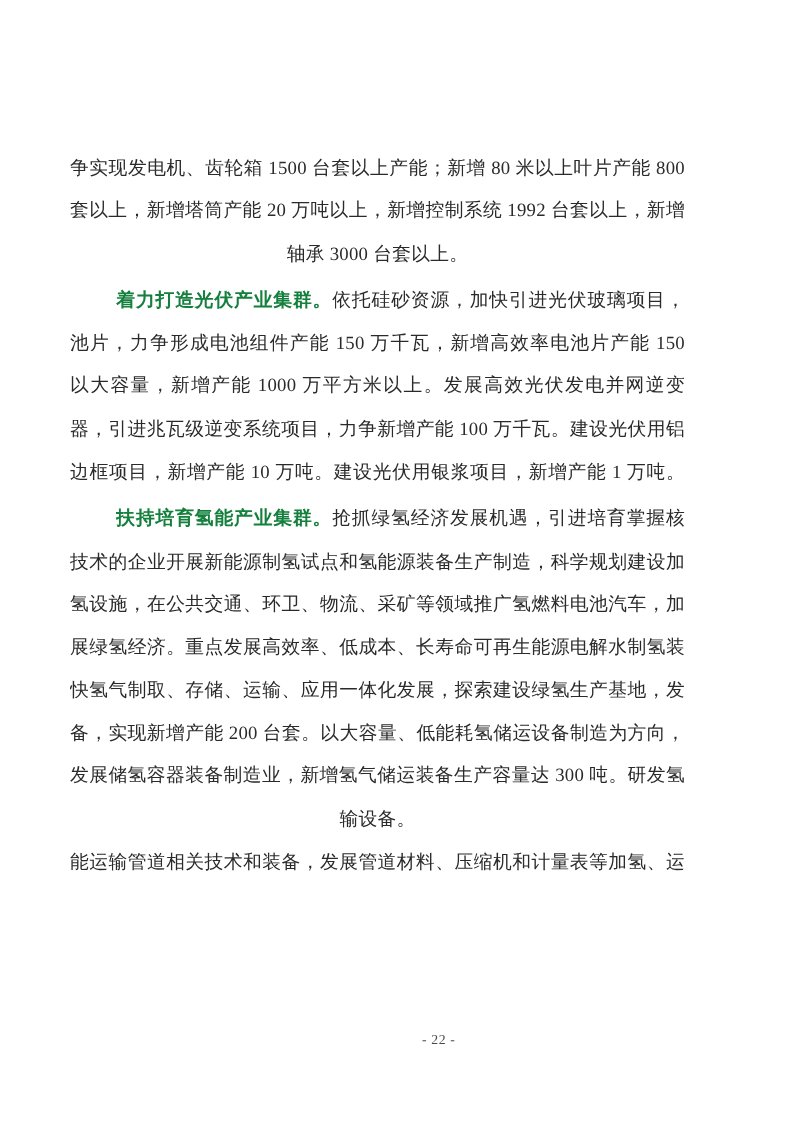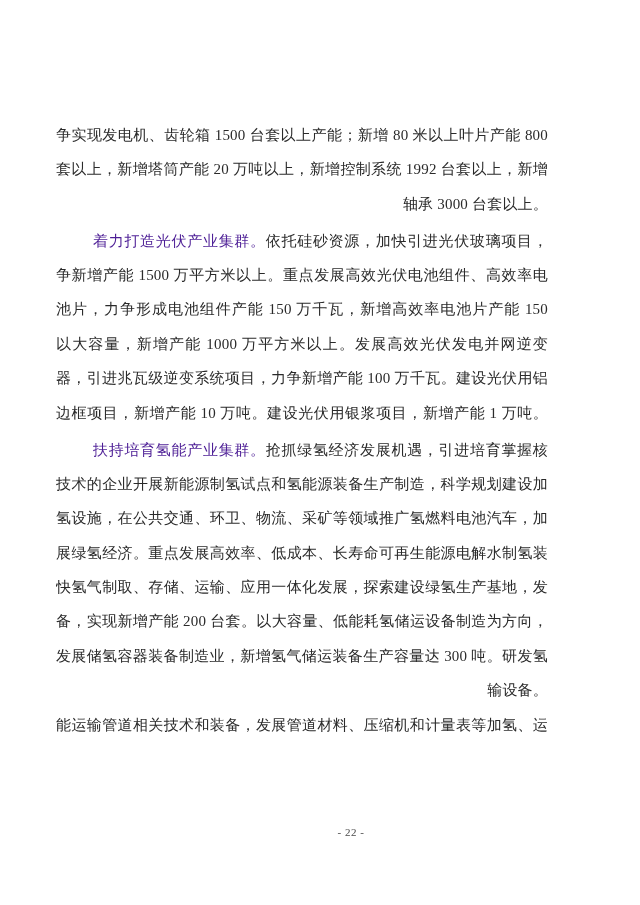--- a/index.html
+++ b/index.html
@@ -24,30 +24,30 @@
     top: 118px;
     width: 492px;
   }
   .para { margin: 0; }
   .para + .para { margin-top: 2.5px; }
   .line {
     font-size: 15px;
     line-height: 34.4px;
     height: 34.4px;
     overflow: hidden;
-    text-align: right;
+    text-align: center;
     letter-spacing: 0.2px;
   }
   .line.justify {
     text-align: justify;
     text-align-last: justify;
   }
   .line.indent { padding-left: 37px; }
   .seg { font-weight: normal; }
-  .seg.bold { font-weight: 400; color: #4c1d95; }
+  .seg.bold { font-weight: 700; color: #15803d; }
   .page-number {
     position: absolute;
     top: 825px;
     left: 0;
     width: 100%;
     text-align: center;
     font-size: 11px;
     line-height: 14px;
     color: #4a4a4a;
     letter-spacing: 0.5px;
@@ -59,21 +59,20 @@
 
 <div class="page">
   <div class="content">
       <div class="para">
         <div class="line justify"><span class="seg">争实现发电机、齿轮箱 1500 台套以上产能；新增 80 米以上叶片产能 800</span></div>
         <div class="line justify"><span class="seg">套以上，新增塔筒产能 20 万吨以上，新增控制系统 1992 台套以上，新增</span></div>
         <div class="line"><span class="seg">轴承 3000 台套以上。</span></div>
       </div>
       <div class="para">
         <div class="line justify indent"><span class="seg bold">着力打造光伏产业集群。</span><span class="seg">依托硅砂资源，加快引进光伏玻璃项目，力</span></div>
-        <div class="line justify"><span class="seg">争新增产能 1500 万平方米以上。重点发展高效光伏电池组件、高效率电</span></div>
         <div class="line justify"><span class="seg">池片，力争形成电池组件产能 150 万千瓦，新增高效率电池片产能 150</span></div>
         <div class="line justify"><span class="seg">以大容量，新增产能 1000 万平方米以上。发展高效光伏发电并网逆变</span></div>
         <div class="line justify"><span class="seg">器，引进兆瓦级逆变系统项目，力争新增产能 100 万千瓦。建设光伏用铝</span></div>
         <div class="line justify"><span class="seg">边框项目，新增产能 10 万吨。建设光伏用银浆项目，新增产能 1 万吨。</span></div>
       </div>
       <div class="para">
         <div class="line justify indent"><span class="seg bold">扶持培育氢能产业集群。</span><span class="seg">抢抓绿氢经济发展机遇，引进培育掌握核心</span></div>
         <div class="line justify"><span class="seg">技术的企业开展新能源制氢试点和氢能源装备生产制造，科学规划建设加</span></div>
         <div class="line justify"><span class="seg">氢设施，在公共交通、环卫、物流、采矿等领域推广氢燃料电池汽车，加</span></div>
         <div class="line justify"><span class="seg">展绿氢经济。重点发展高效率、低成本、长寿命可再生能源电解水制氢装</span></div>

